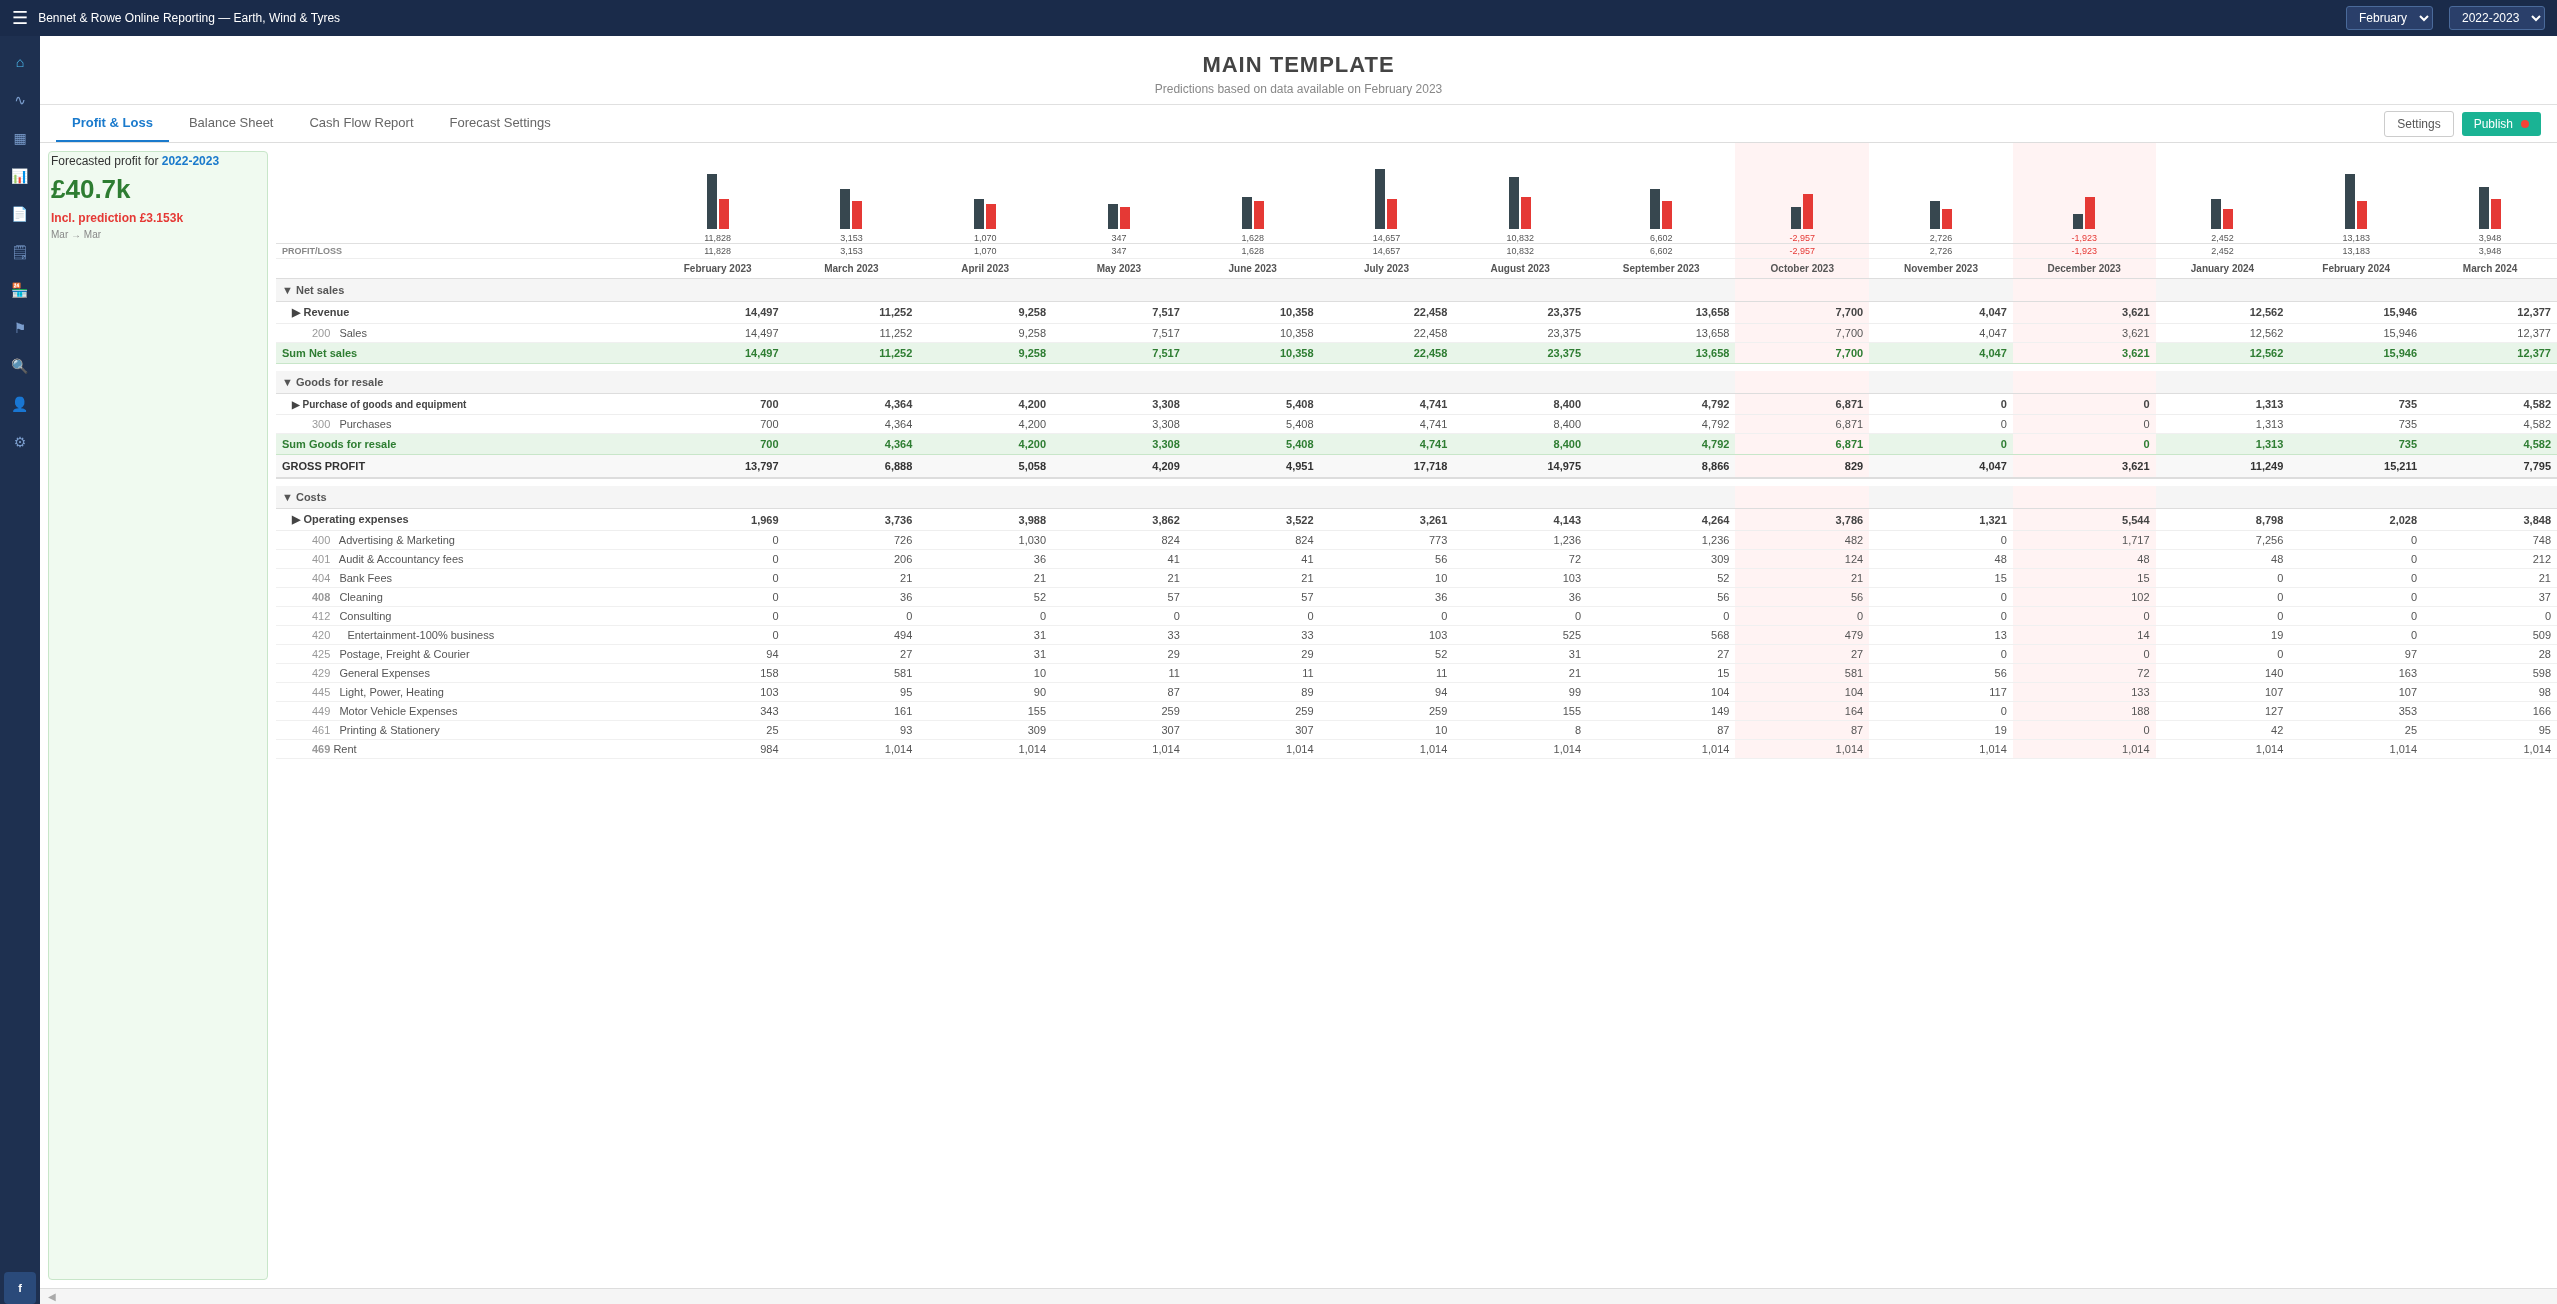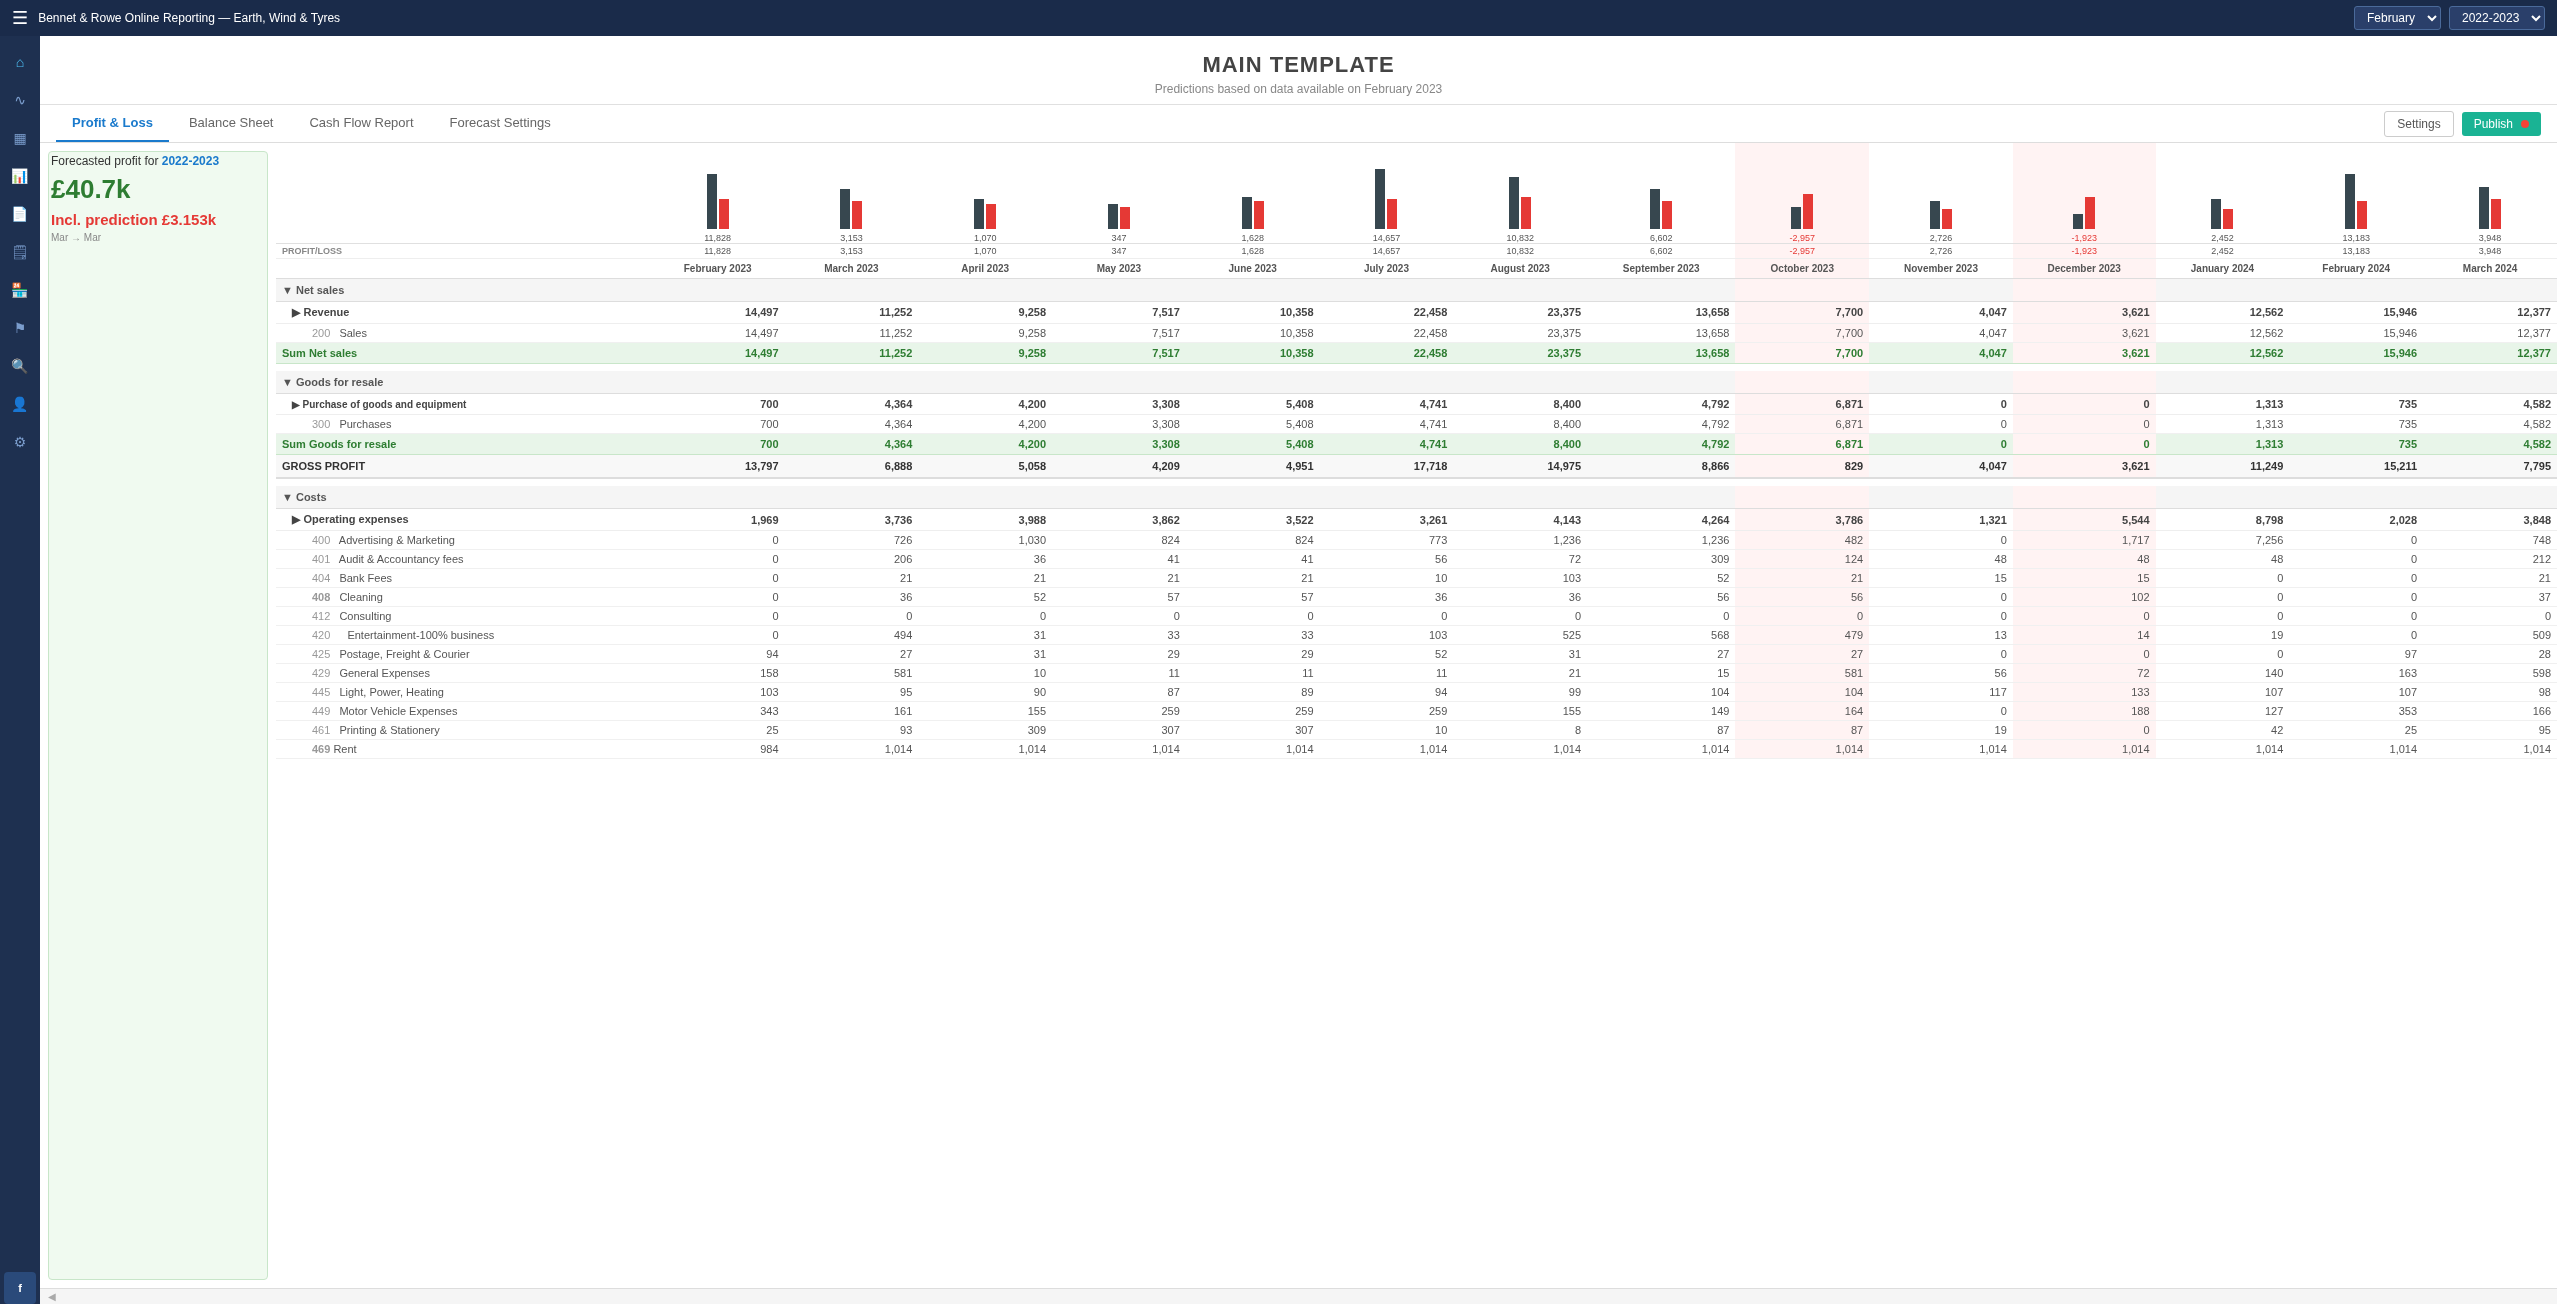--- a/index.html
+++ b/index.html
@@ -11,21 +11,21 @@
       color: white;
       height: 36px;
       display: flex;
       align-items: center;
       padding: 0 12px;
       justify-content: space-between;
       position: fixed; top: 0; left: 0; right: 0; z-index: 100;
     }
     .top-bar-left { display: flex; align-items: center; gap: 10px; }
     .hamburger { font-size: 18px; cursor: pointer; }
-    .top-bar-right { display: flex; align-items: center; gap: 8px; }
+    .top-bar-right { display: flex; align-items: center; gap: 16px; }
     .period-select {
       background: #2a3f6a;
       border: 1px solid #4a6a9a;
       color: white;
       padding: 3px 8px;
       border-radius: 3px;
       font-size: 12px;
       cursor: pointer;
     }
 
@@ -135,21 +135,21 @@
       width: 220px;
       min-width: 220px;
       margin: 8px;
       background: #f0faf0;
       border: 1px solid #c8e6c9;
       border-radius: 4px;
       padding: 2px;
       font-size: 12px;
     }
     .forecast-amount { font-size: 26px; font-weight: 700; color: #2e7d32; margin: 6px 0; }
-    .forecast-incl { color: #555; font-size: 15px; }
+    .forecast-incl { color: #555; font-size: 12px; }
     .forecast-incl span { color: #e53935; font-weight: 600; }
     .forecast-period { color: #888; font-size: 10px; margin-top: 4px; }
 
     
     .table-wrapper {
       flex: 1;
       overflow: auto;
       position: relative;
     }
 

